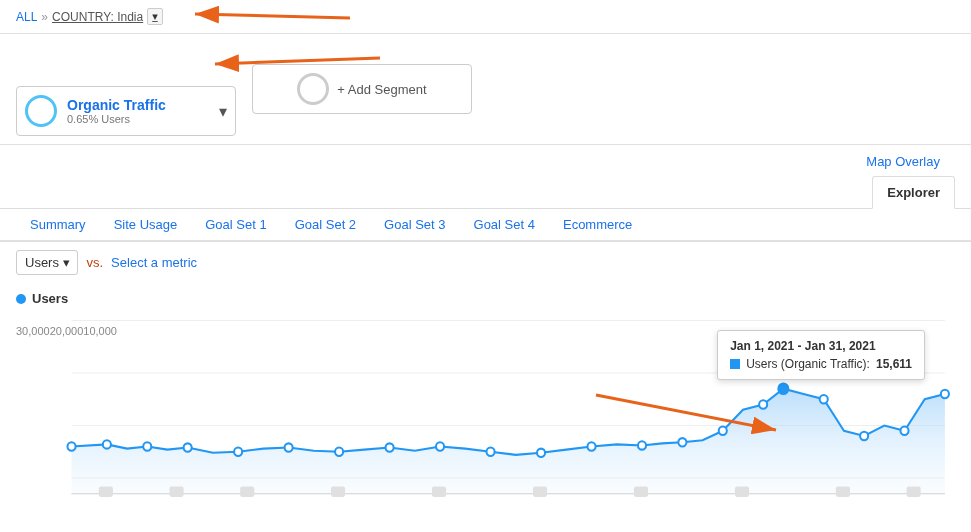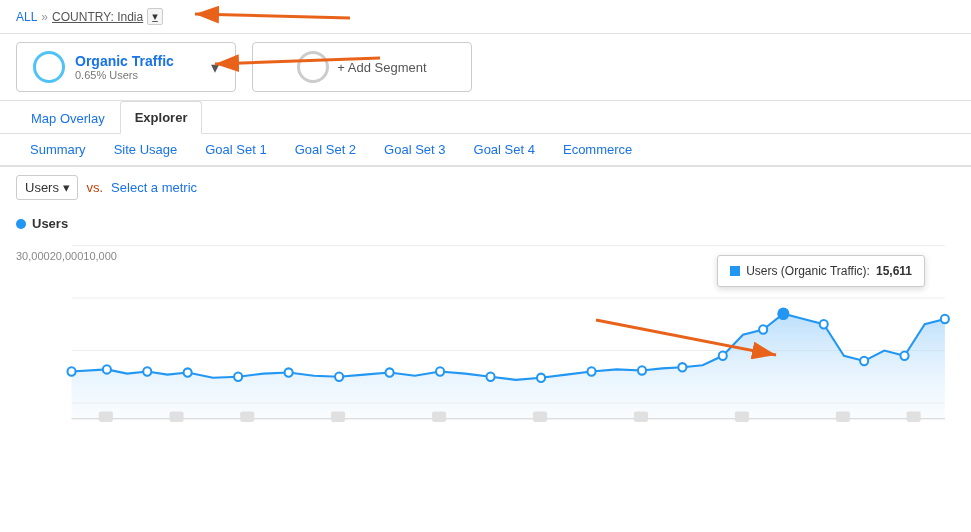--- a/index.html
+++ b/index.html
@@ -18,22 +18,22 @@
       padding: 1px 4px; cursor: pointer; font-size: 11px; color: #333;
     }
 
     
     .segment-row {
       display: flex; align-items: center; padding: 8px 16px; gap: 16px;
       border-bottom: 1px solid #e0e0e0;
     }
     .segment-box {
       display: flex; align-items: center; gap: 10px;
-      border: 1px solid #ccc; border-radius: 4px; padding: 8px 16px;
-      min-width: 220px; cursor: pointer; background: #fff;
+      border: 1px solid #ccc; border-radius: 4px; padding: 8px 8px;
+      min-width: 220px; cursor: pointer; background: #fff; margin-top: 44px;
     }
     .segment-circle {
       width: 32px; height: 32px; border-radius: 50%;
       border: 3px solid #4fc3f7; background: transparent;
     }
     .segment-circle.empty {
       border: 3px solid #ccc;
     }
     .segment-info {}
     .segment-name { font-size: 14px; font-weight: bold; color: #1a73e8; }
@@ -41,21 +41,21 @@
     .segment-dropdown { margin-left: auto; color: #555; font-size: 16px; }
     .add-segment-box {
       display: flex; align-items: center; justify-content: center; gap: 8px;
       border: 1px solid #ccc; border-radius: 4px; padding: 8px 24px;
       min-width: 220px; cursor: pointer; background: #fff; color: #555;
     }
 
     
     .view-tabs {
       display: flex; align-items: flex-end; padding: 0 16px;
-      border-bottom: 1px solid #ddd; gap: 0;
+      border-bottom: 1px solid #ddd; gap: 0; flex-direction: column;
     }
     .view-tab {
       padding: 8px 14px; cursor: pointer; font-size: 13px; color: #1a73e8;
       border: 1px solid transparent; border-bottom: none; margin-bottom: -1px;
       background: transparent;
     }
     .view-tab.active {
       background: #fff; border: 1px solid #ddd; border-bottom: 1px solid #fff;
       color: #333; font-weight: bold; border-radius: 3px 3px 0 0;
     }
@@ -279,20 +279,21 @@
       <rect x="412" y="168" width="14" height="10" rx="2" fill="#e0e0e0"></rect>
       <rect x="512" y="168" width="14" height="10" rx="2" fill="#e0e0e0"></rect>
       <rect x="612" y="168" width="14" height="10" rx="2" fill="#e0e0e0"></rect>
       <rect x="712" y="168" width="14" height="10" rx="2" fill="#e0e0e0"></rect>
       <rect x="812" y="168" width="14" height="10" rx="2" fill="#e0e0e0"></rect>
       <rect x="882" y="168" width="14" height="10" rx="2" fill="#e0e0e0"></rect>
     </svg>
 
     
     <div class="tooltip-box">
+      <div class="tooltip-date">Jan 1, 2021 - Jan 31, 2021</div>
       <div class="tooltip-metric">
         <span class="tooltip-color"></span>
         <span>Users (Organic Traffic):</span>
         <span class="tooltip-value">15,611</span>
       </div>
     </div>
 
     
     <svg style="position:absolute;left:0;top:0;pointer-events:none;overflow:visible;z-index:20;width:100%;height:100%">
       <defs>

